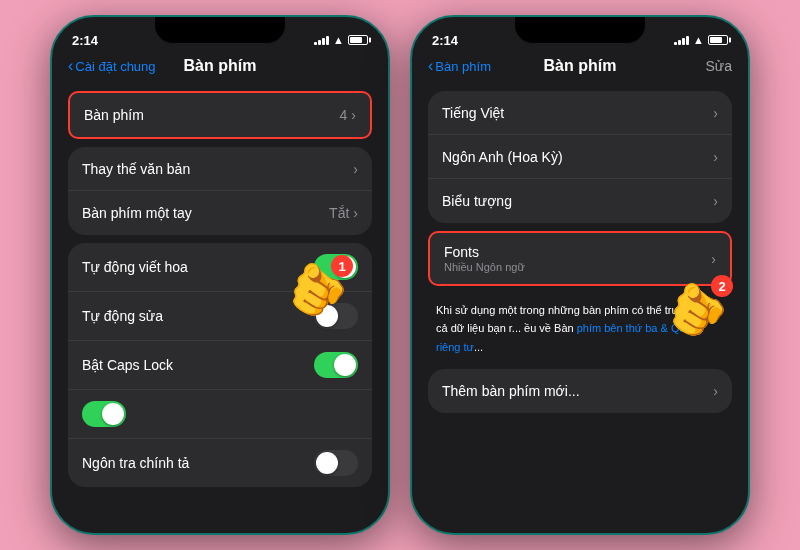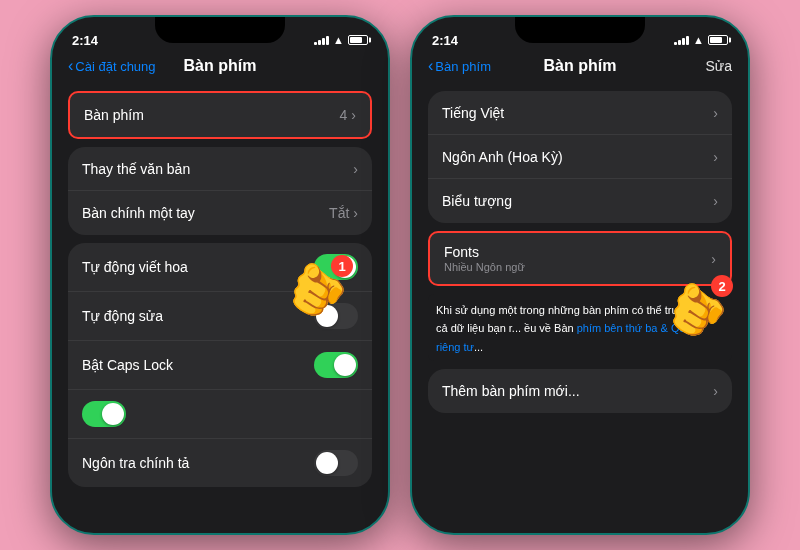--- a/index.html
+++ b/index.html
@@ -123,21 +123,21 @@
     }
     .nav-title {
       color: #fff;
       font-size: 16px;
       font-weight: 600;
       position: absolute;
       left: 50%;
       transform: translateX(-50%);
     }
     .nav-action {
-      color: #e5e5e5;
+      color: #a3a3a3;
       font-size: 14px;
       margin-left: auto;
     }
 
     
     .screen-content {
       flex: 1;
       overflow: hidden;
       padding: 0 0 10px;
     }
@@ -317,21 +317,21 @@
 
       <div class="settings-section">
         <div class="settings-group">
           <div class="settings-item">
             <span class="item-label">Thay thế văn bản</span>
             <div class="item-right">
               <span class="chevron-right">›</span>
             </div>
           </div>
           <div class="settings-item">
-            <span class="item-label">Bàn chính một tay</span>
+            <span class="item-label">Bàn phím một tay</span>
             <div class="item-right">
               <span class="item-value">Tắt</span>
               <span class="chevron-right">›</span>
             </div>
           </div>
         </div>
       </div>
 
       <div class="settings-section">
         <div class="settings-group">

